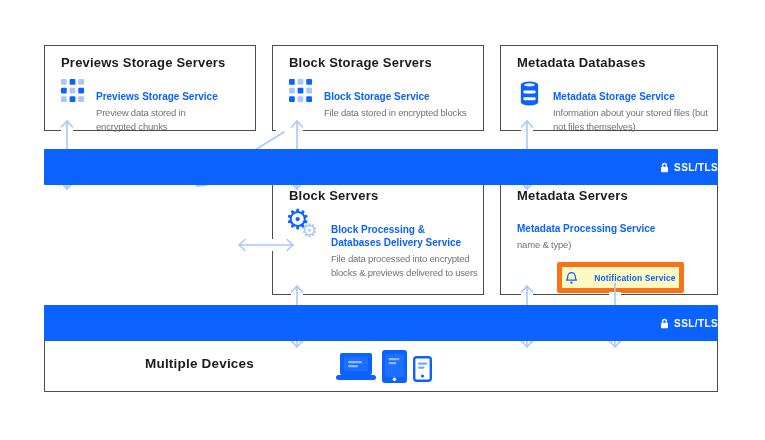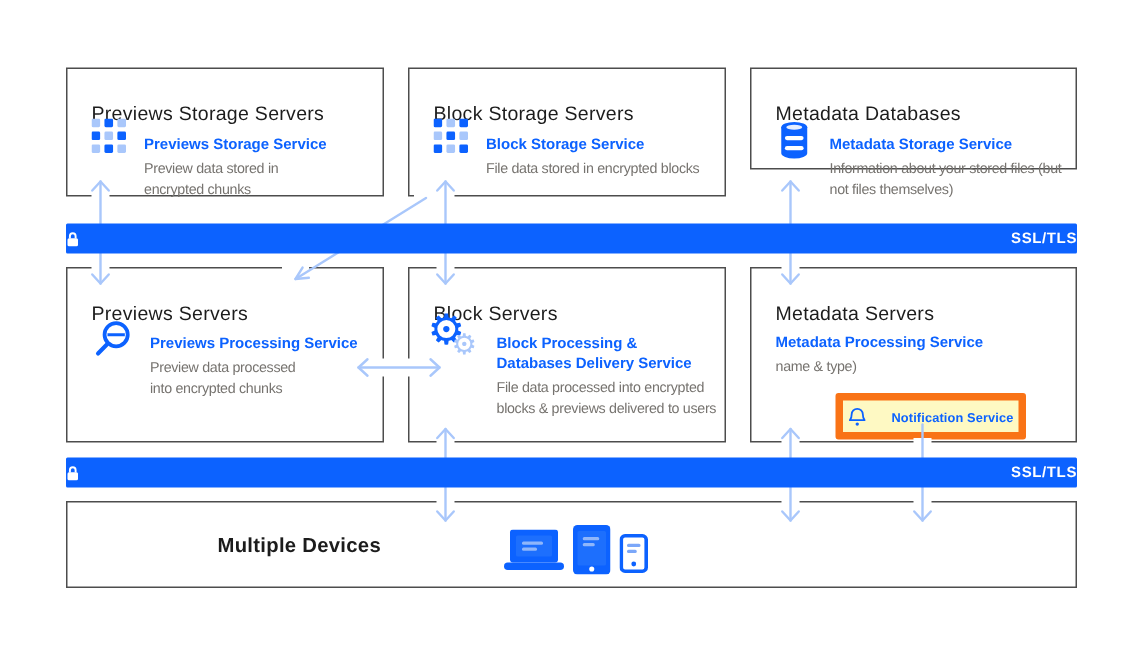--- a/index.html
+++ b/index.html
@@ -1,24 +1,24 @@
 <!DOCTYPE html>
 <html><head>
 <meta charset="utf-8">
 <style>
   html,body{margin:0;padding:0;background:#ffffff;}
   body{width:765px;height:440px;position:relative;font-family:"Liberation Sans",sans-serif;overflow:hidden;}
   .box{position:absolute;background:#fff;border:1px solid #4d4d4d;box-sizing:border-box;z-index:1;}
-  .box-title{position:absolute;left:16px;top:22px;font-size:13px;font-weight:normal;color:#1c1c1c;letter-spacing:.2px;white-space:nowrap;}
+  .box-title{position:absolute;left:16px;top:9px;font-size:13px;font-weight:bold;color:#1c1c1c;letter-spacing:.2px;white-space:nowrap;}
   .content{position:absolute;left:16px;top:33px;display:flex;align-items:flex-start;}
   .icon-slot{flex:0 0 auto;margin-right:12px;}
   .text-col{padding-top:1px;margin-top:10px;}
   .service{font-size:10px;font-weight:bold;color:#0c62ff;margin-bottom:3px;white-space:nowrap;line-height:13px;}
   .desc-line{font-size:9.5px;color:#76736f;line-height:13.5px;letter-spacing:-.2px;white-space:nowrap;}
-  .ssl-bar{position:absolute;left:44px;width:674px;height:20px;background:#0c62ff;z-index:5;display:flex;align-items:center;justify-content:space-between;border-radius:1px;}
+  .ssl-bar{position:absolute;left:44px;width:674px;height:36px;background:#0c62ff;z-index:5;display:flex;align-items:center;justify-content:flex-end;border-radius:1px;}
   .ssl-label{color:#fff;font-size:10px;font-weight:bold;letter-spacing:.4px;margin-left:5px;}
   .arrows{position:absolute;left:0;top:0;z-index:3;pointer-events:none;}
   .gap{position:absolute;background:#fff;z-index:2;}
   .notif-box{position:absolute;left:56px;top:83px;width:117px;height:21px;border:5px solid #f97316;border-radius:2px;background:#fef9c3;display:flex;align-items:center;justify-content:center;gap:10px;}
   .notif-label{font-size:8.5px;font-weight:bold;color:#0c62ff;margin-left:6px;letter-spacing:.1px;white-space:nowrap;}
   .devices-title{position:absolute;left:100px;top:21px;font-size:13.5px;font-weight:bold;color:#1c1c1c;letter-spacing:.2px;}
   .gear-wrap{position:relative;width:40px;height:36px;font-family:"DejaVu Sans",sans-serif;}
   .gear-big{position:absolute;left:0;top:-6px;font-size:28px;color:#0c62ff;line-height:1;}
   .gear-small{position:absolute;left:16px;top:9px;font-size:19px;color:#a9c7fb;line-height:1;}
   .dev-icon{position:absolute;}
@@ -69,21 +69,21 @@
         </svg>
       </span>
       <div class="text-col">
         <div class="service">Block Storage Service</div>
         <div class="desc-line">File data stored in encrypted blocks</div>
         <div class="desc-line"></div>
       </div>
     </div>
   </div>
 
-  <div class="box" style="left:500px;top:45px;width:218px;height:68px;">
+  <div class="box" style="left:500px;top:45px;width:218px;height:86px;">
     <div class="box-title">Metadata Databases</div>
     <div class="content">
       <span class="icon-slot" style="margin-right:11px;">
         <svg width="25" height="29" viewBox="0 0 26 30">
           <path d="M4 6 v18 a9 3.6 0 0 0 18 0 V6 Z" fill="#0c62ff"></path>
           <ellipse cx="13" cy="6" rx="9" ry="3.6" fill="#0c62ff"></ellipse>
           <ellipse cx="13" cy="6" rx="5.5" ry="1.7" fill="#ffffff" opacity="0.9"></ellipse>
           <rect x="6.5" y="12" width="13" height="3" rx="1.5" fill="#ffffff"></rect>
           <rect x="6.5" y="19" width="13" height="3" rx="1.5" fill="#ffffff"></rect>
         </svg>
@@ -99,37 +99,20 @@
   <div class="ssl-bar" style="top:149px;">
     <span style="display:inline-flex;">
       <svg width="9" height="11" viewBox="0 0 9 11">
         <path d="M2.6 5 V3.4 a1.9 1.9 0 0 1 3.8 0 V5" stroke="#ffffff" stroke-width="1.3" fill="none"></path>
         <rect x="1" y="4.8" width="7" height="5.4" rx="1" fill="#ffffff"></rect>
       </svg>
     </span>
     <span class="ssl-label">SSL/TLS</span>
   </div>
 
-  <div class="box" style="left:44px;top:178px;width:212px;height:117px;">
-    <div class="box-title">Previews Servers</div>
-    <div class="content">
-      <span class="icon-slot" style="margin-right:10px;">
-        <svg width="29" height="29" viewBox="0 0 30 30">
-          <circle cx="17" cy="11.5" r="8" stroke="#0c62ff" stroke-width="2.6" fill="none"></circle>
-          <line x1="11" y1="11.5" x2="23" y2="11.5" stroke="#0c62ff" stroke-width="2"></line>
-          <line x1="10.6" y1="18.3" x2="4.5" y2="24.5" stroke="#0c62ff" stroke-width="2.8" stroke-linecap="round"></line>
-        </svg>
-      </span>
-      <div class="text-col">
-        <div class="service">Previews Processing Service</div>
-        <div class="desc-line">Preview data processed</div>
-        <div class="desc-line">into encrypted chunks</div>
-      </div>
-    </div>
-  </div>
 
   <div class="box" style="left:272px;top:178px;width:212px;height:117px;">
     <div class="box-title">Block Servers</div>
     <div class="content" style="left:12px;">
       <span class="icon-slot gear-wrap" style="margin-right:6px;">
         <span class="gear-big">⚙</span>
         <span class="gear-small">⚙</span>
       </span>
       <div class="text-col">
         <div class="service" style="margin-bottom:0;">Block Processing &amp;</div>

